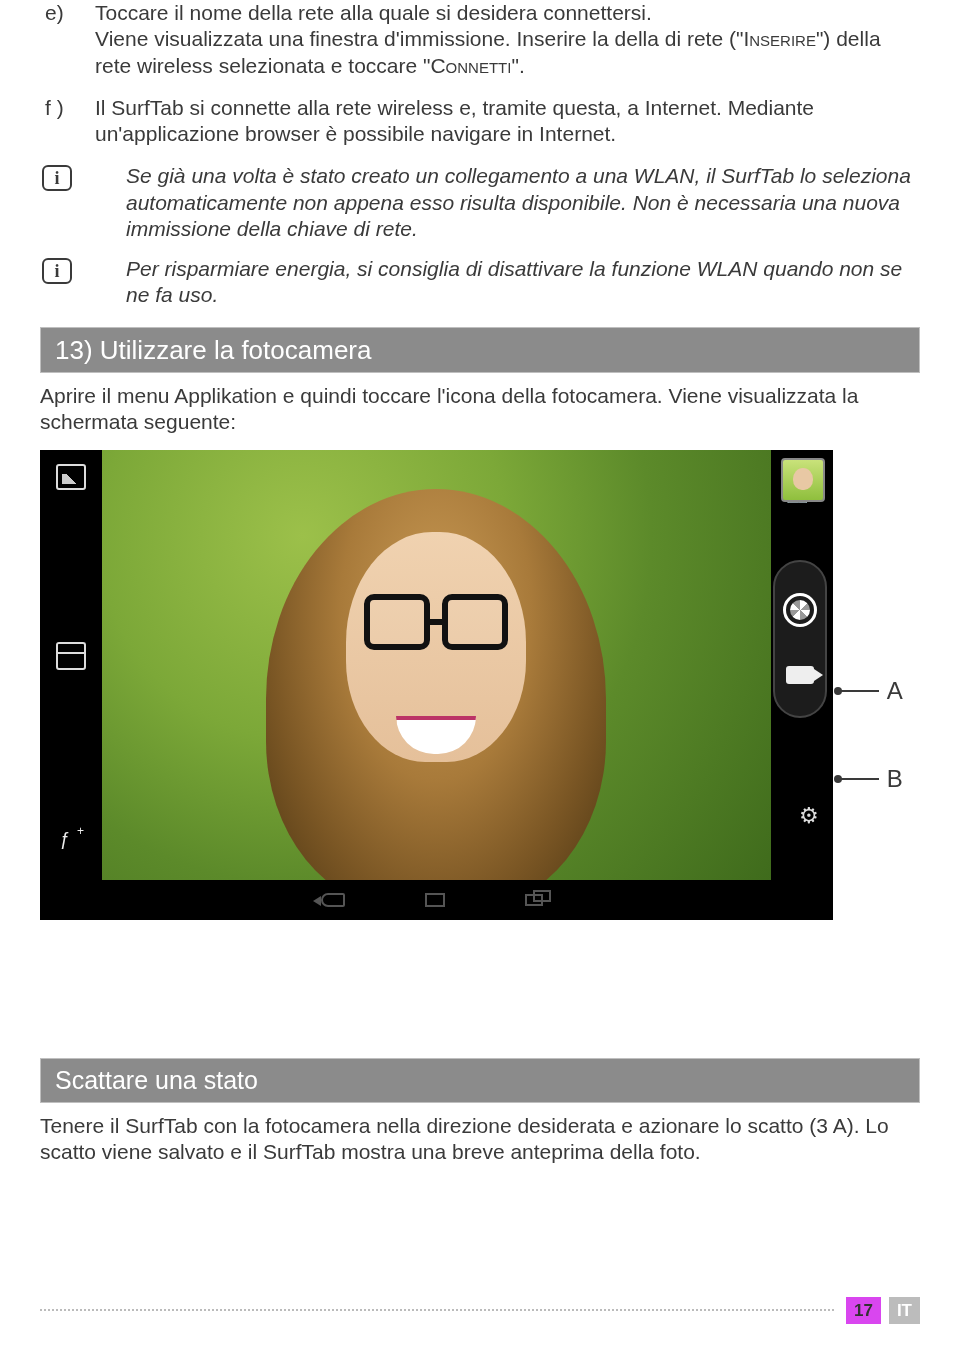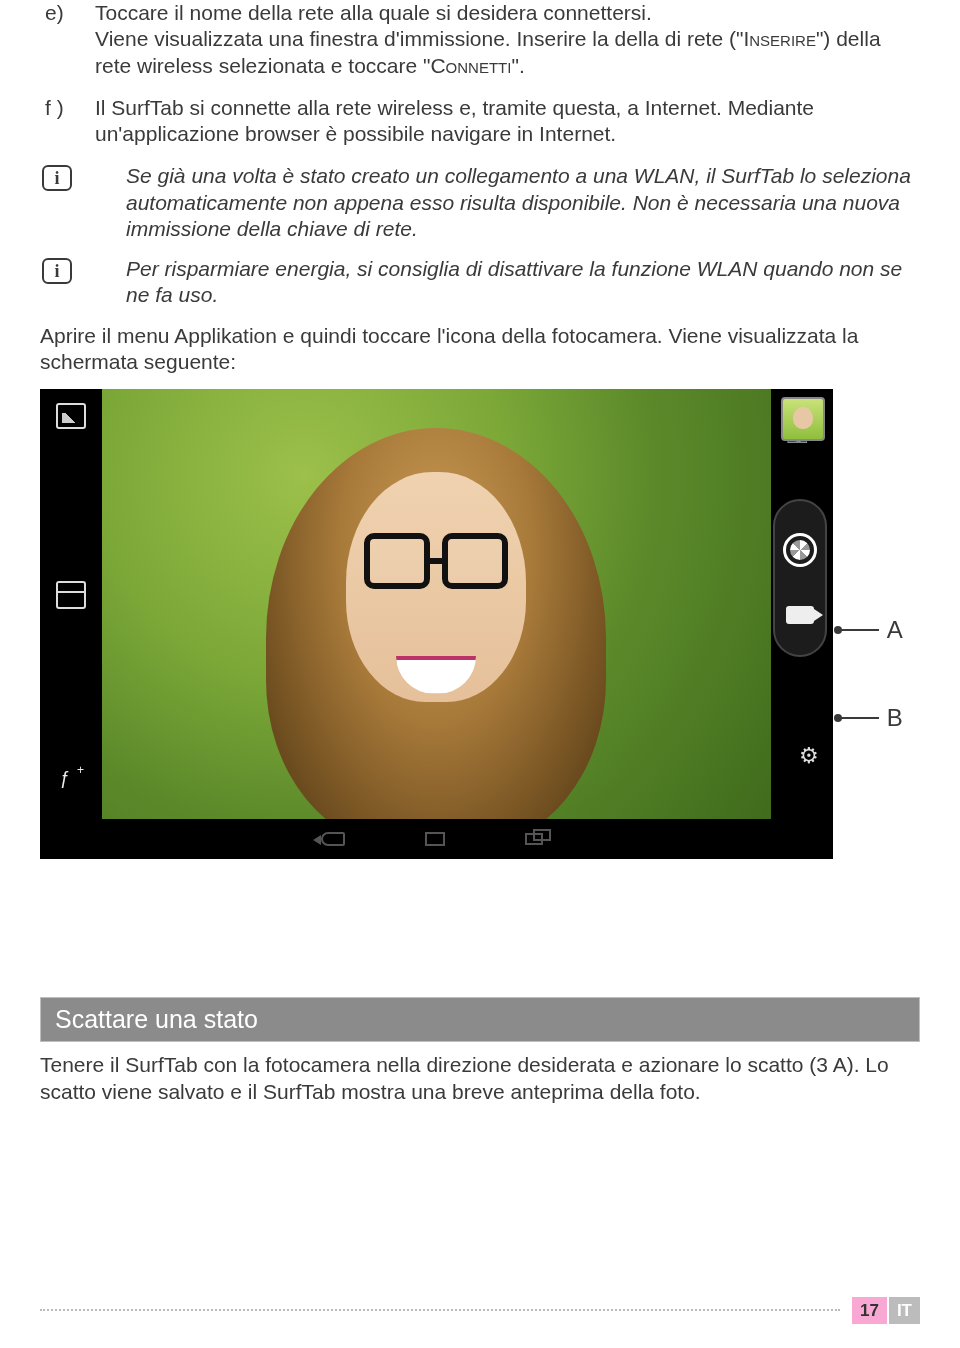--- a/index.html
+++ b/index.html
@@ -197,26 +197,26 @@
           position:relative;}
   .lead::before{content:"";position:absolute;left:-5px;top:-3px;width:8px;height:8px;background:#3a3a3a;border-radius:50%;}
 
   
   .footer {
     position:absolute; bottom:24px; left:40px; right:40px;
     display:flex; align-items:center;
   }
   .dots { flex:1; border-top:2px dotted #bbb; height:0; margin-right:12px;}
   .pagenum {
-    background:#f9a8d4; border:0; font-weight:bold; font-size:17px;
+    background:#d946ef; border:0; font-weight:bold; font-size:17px;
     padding:3px 8px; color:#333;
   }
   .lang {
     background:#bcbcbc; color:#fff; font-size:17px; font-weight:bold;
-    padding:3px 8px; margin-left:2px;
+    padding:3px 8px; margin-left:8px;
   }
 </style>
 </head>
 <body>
 
 <div class="page">
 
   <div class="step">
     <div class="step-letter">e)</div>
     <div class="step-body">
@@ -237,20 +237,21 @@
     <div class="info-text">Se già una volta è stato creato un collegamento a una WLAN, il SurfTab lo seleziona automaticamente non appena esso risulta disponibile. Non è necessaria una nuova immissione della chiave di rete.</div>
   </div>
 
   <div class="info-row">
     <div class="info-icon">
       <div class="ibox">i</div>
     </div>
     <div class="info-text">Per risparmiare energia, si consiglia di disattivare la funzione WLAN quando non se ne fa uso.</div>
   </div>
 
+  <div class="barhead">13) Utilizzare la fotocamera</div>
   <div class="bodytext">Aprire il menu Applikation e quindi toccare l'icona della fotocamera. Viene visualizzata la schermata seguente:</div>
 
   <div class="cam-wrap">
     <div class="cam">
       <div class="cam-photo">
         <div class="hair"></div>
         <div class="skin"></div>
         <div class="bridge"></div>
         <div class="glasses">
           <div class="lens"></div>

